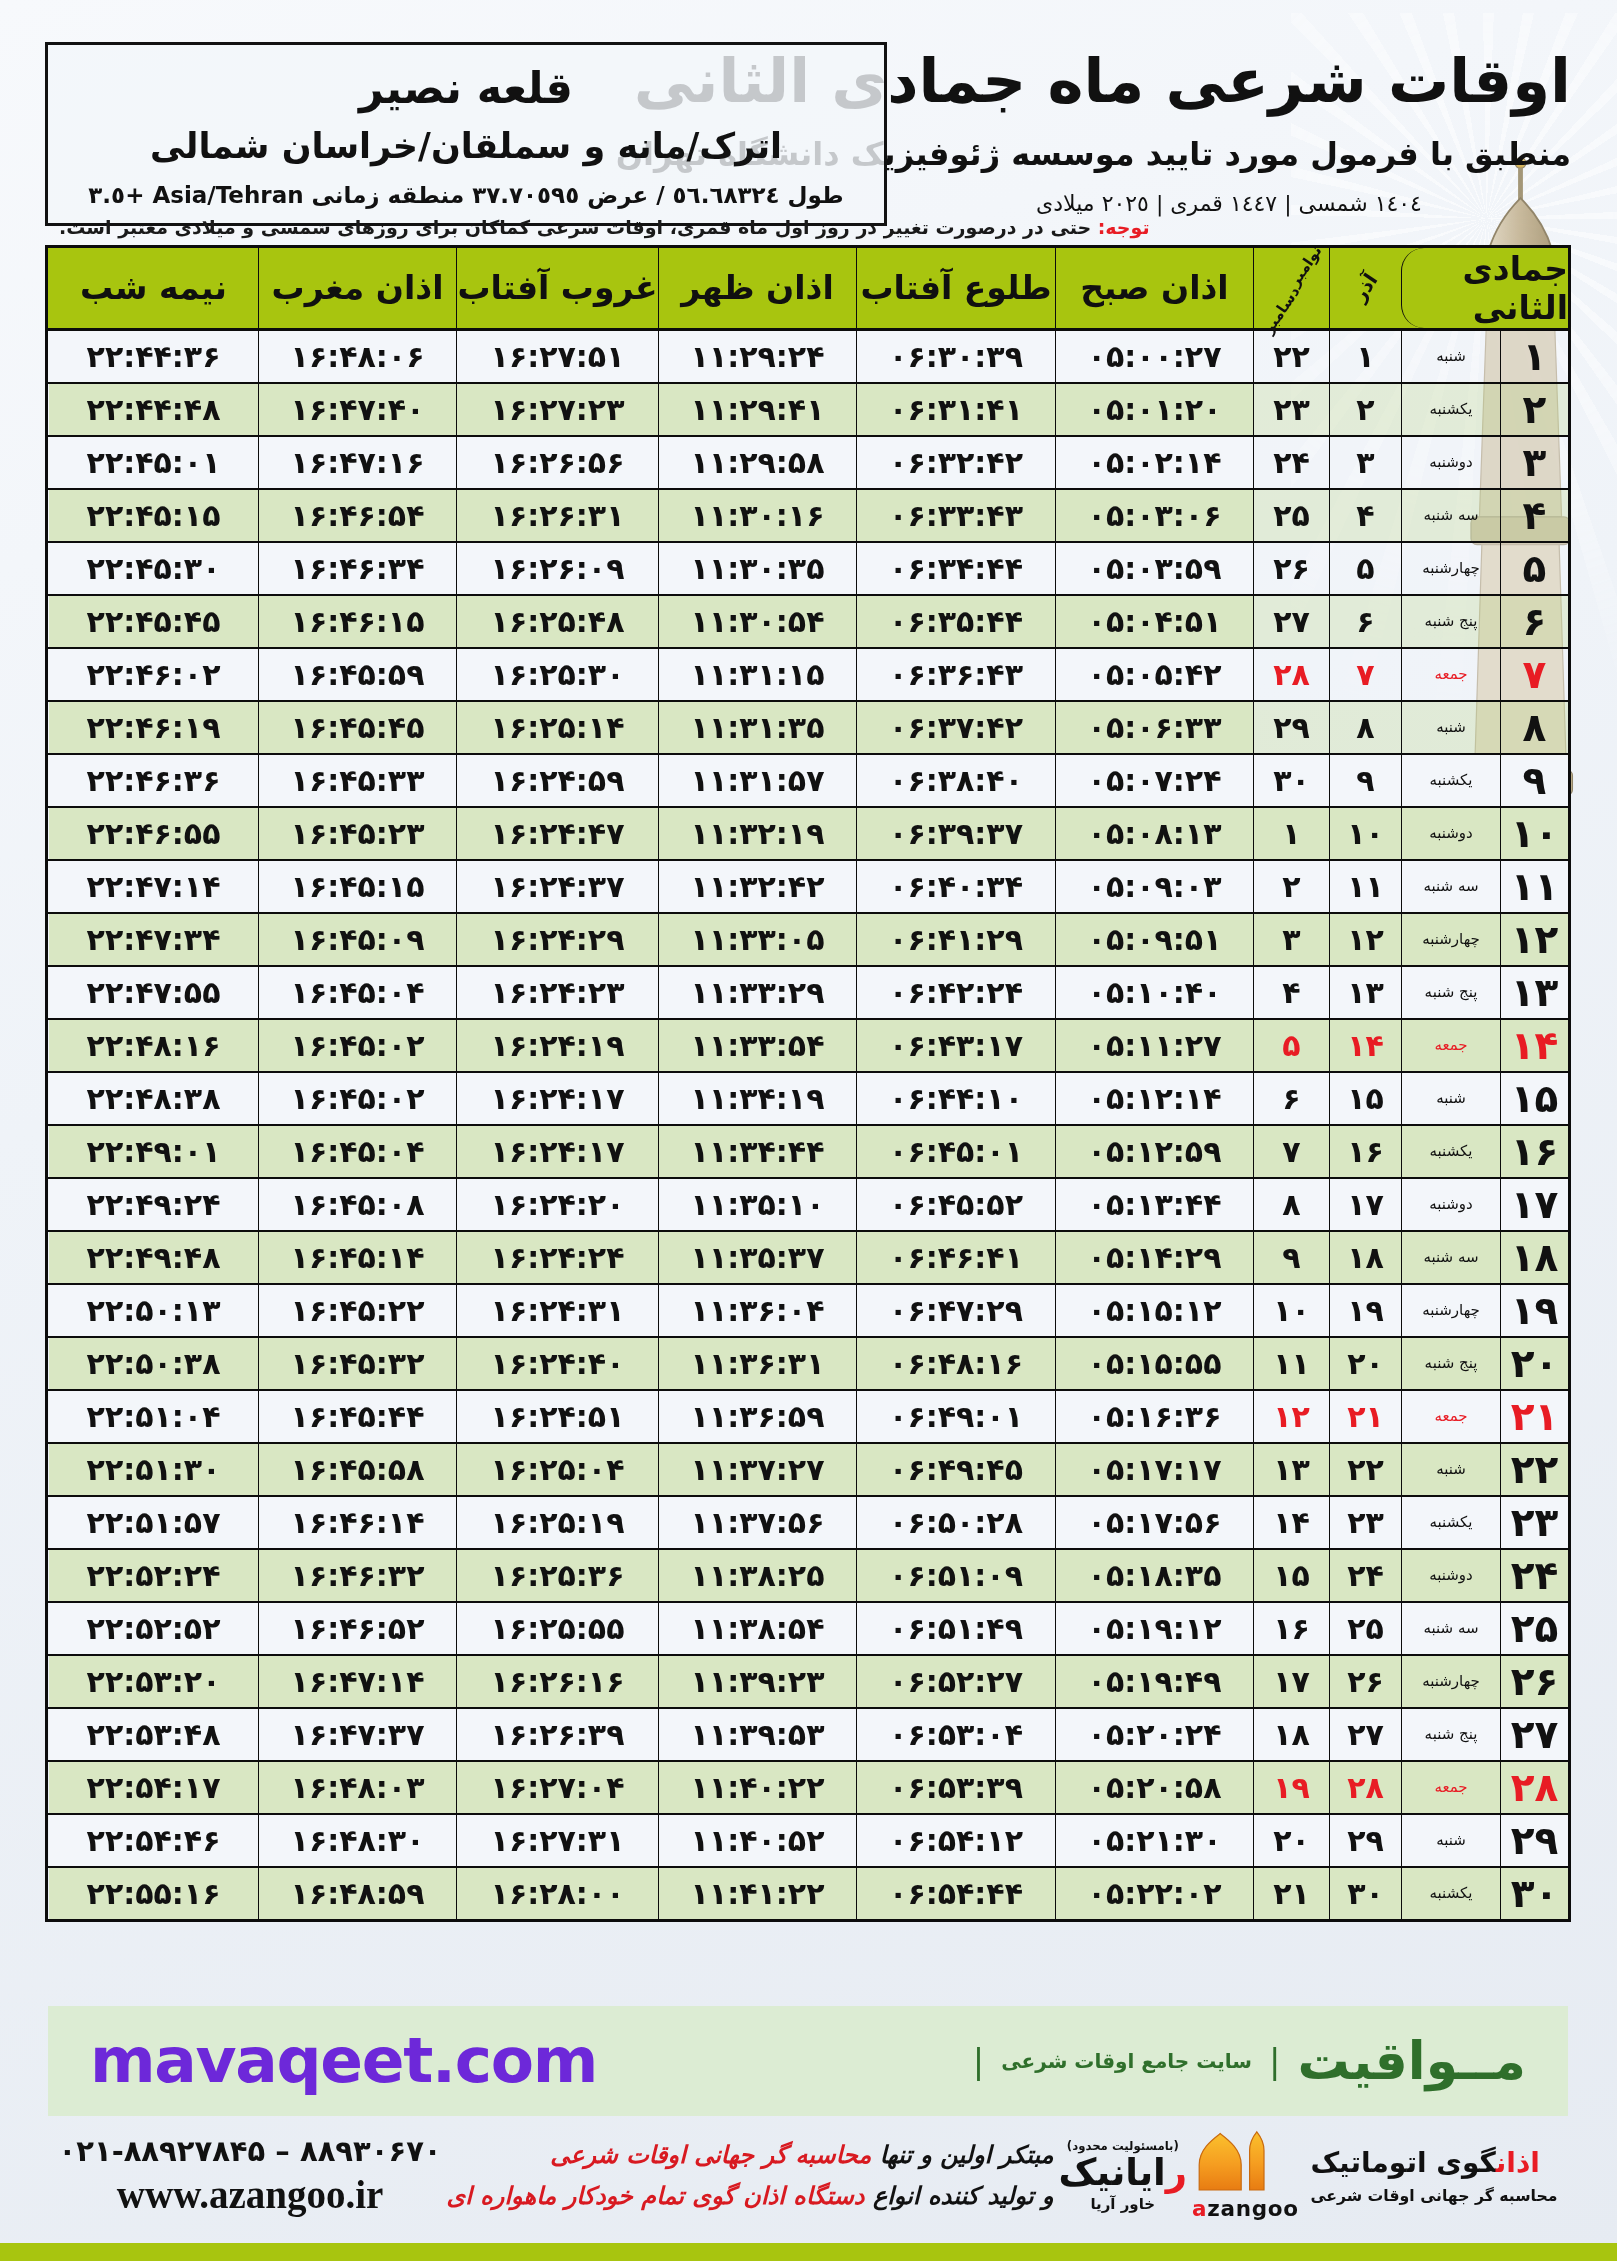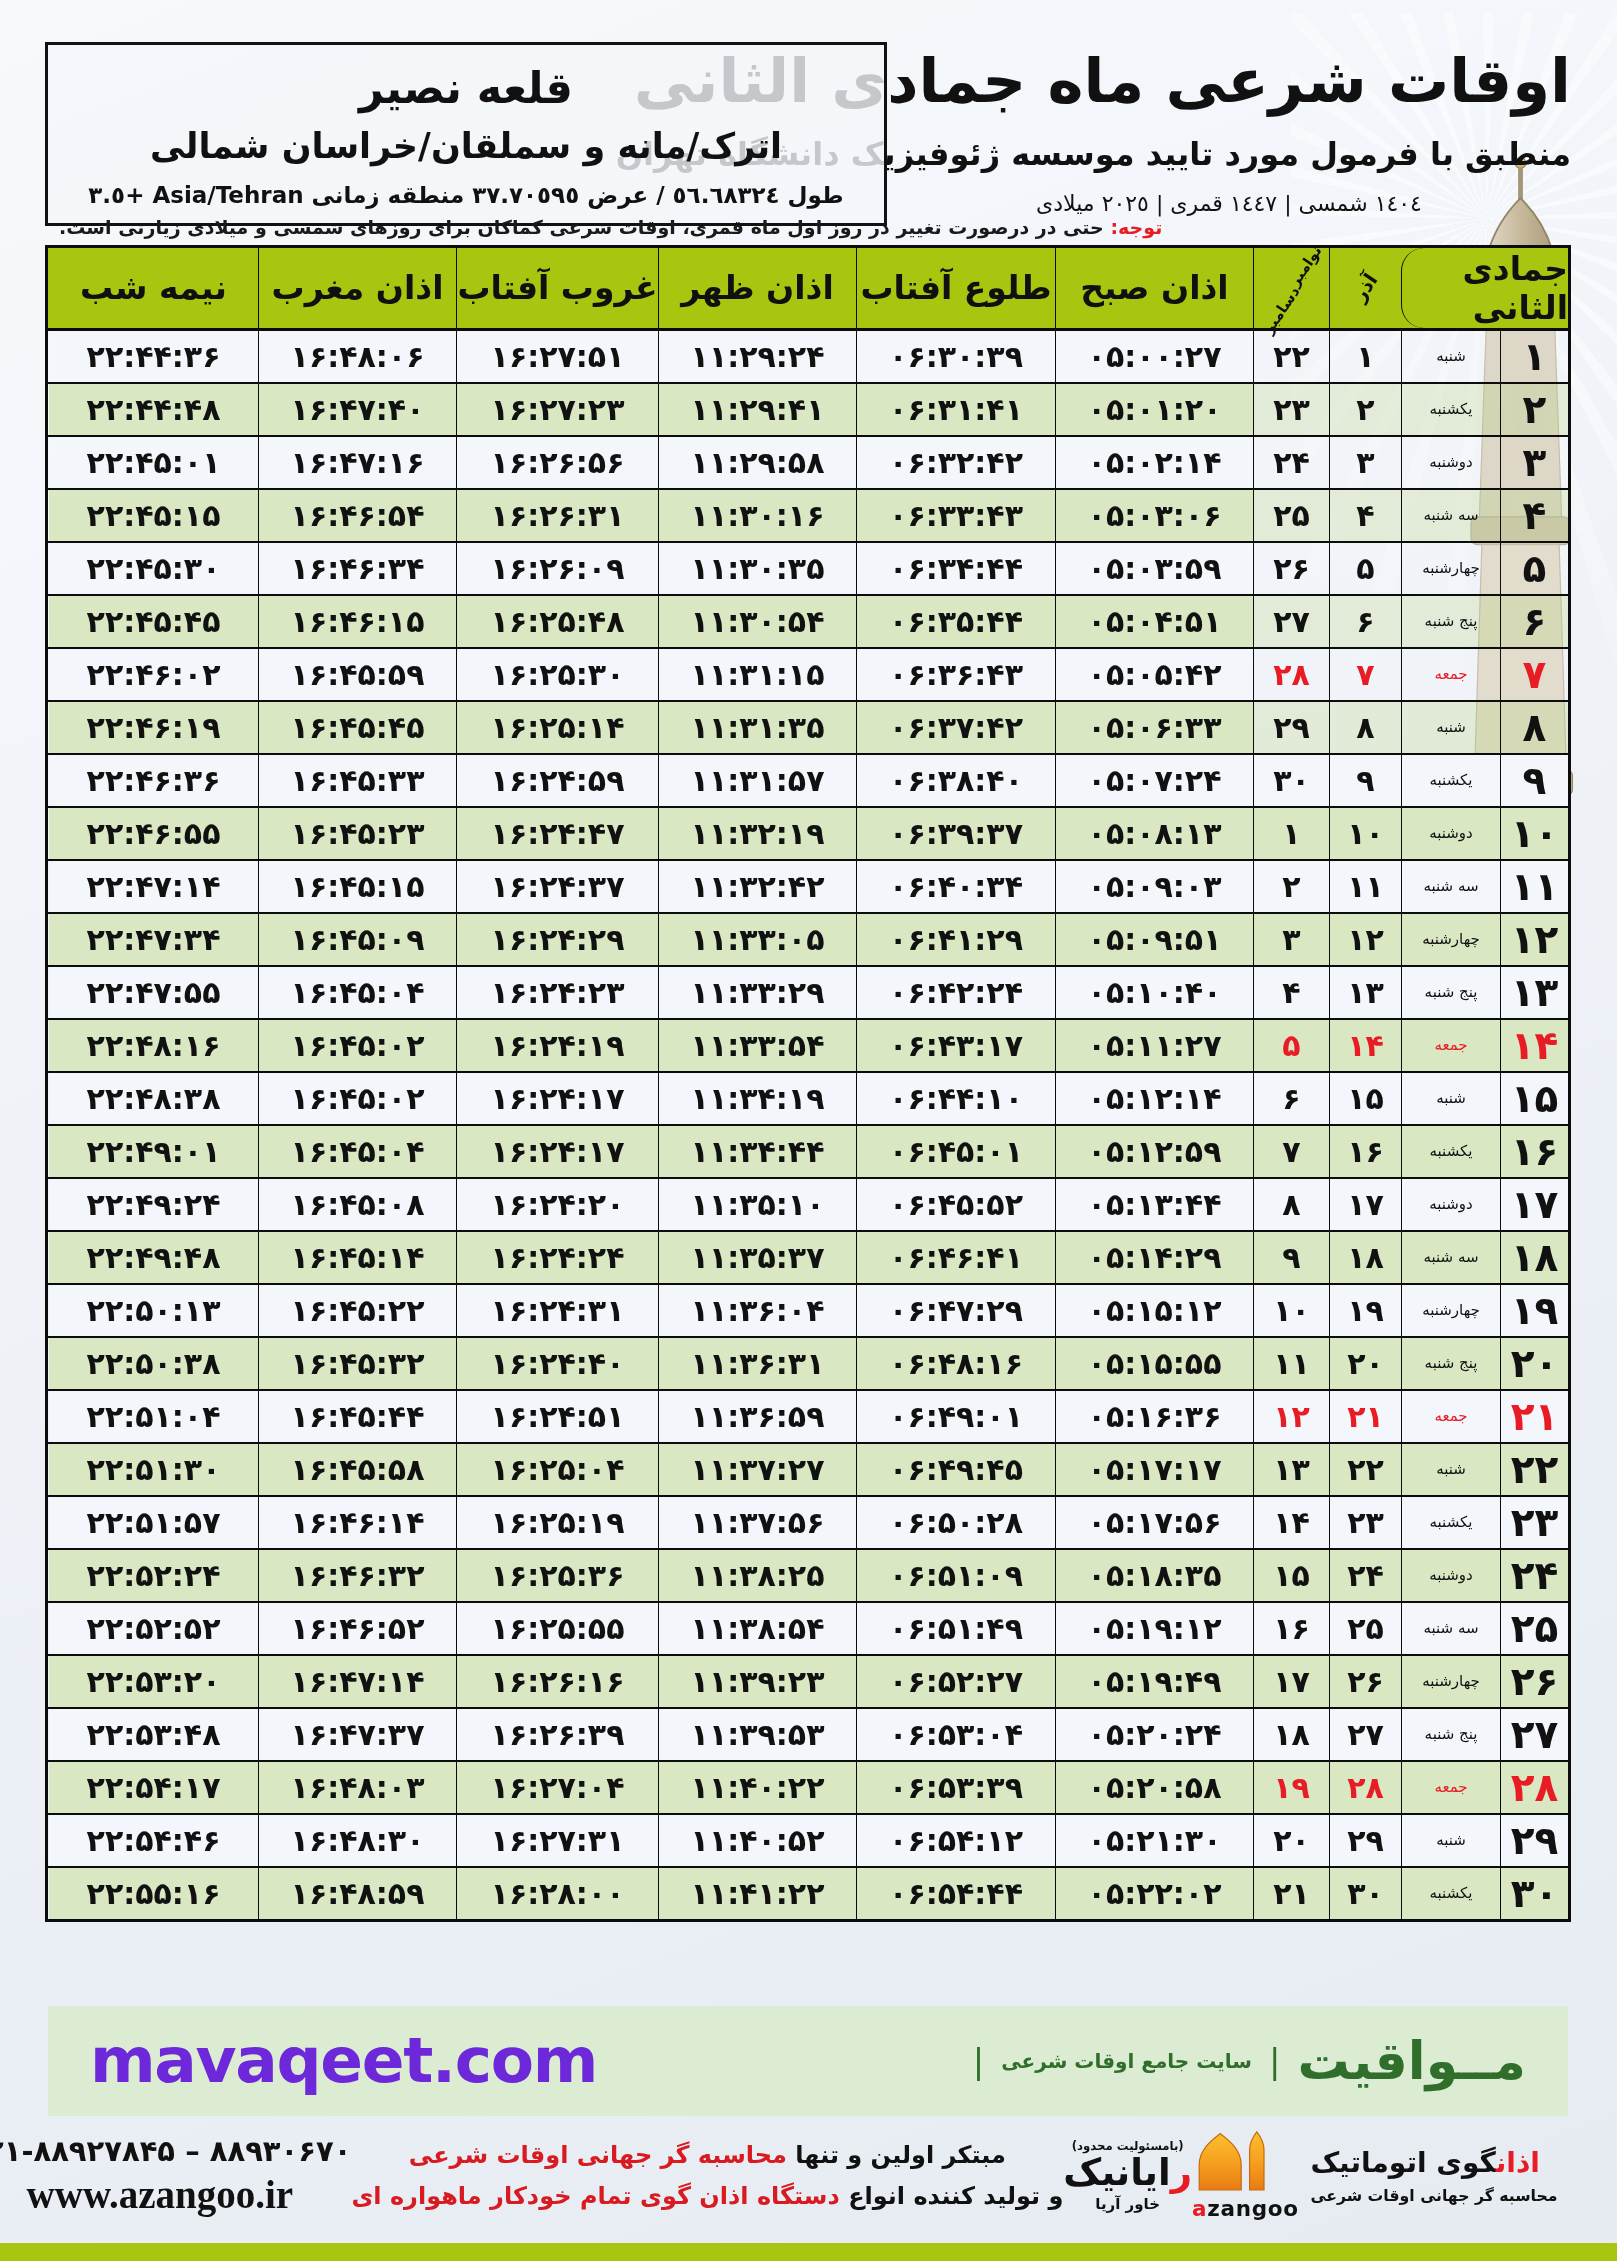--- a/index.html
+++ b/index.html
@@ -81,21 +81,21 @@
   .azangoo .en .red { color:#e81c24; }
   .azangoo .txt-col { text-align:left; }
   .azangoo .fa-title { font-size:28px; font-weight:900; white-space:nowrap; }
   .azangoo .fa-title .red { color:#e81c24; }
   .azangoo .fa-sub { font-size:15.7px; font-weight:700; margin-top:6.5px; white-space:nowrap; }
   .rayanik { text-align:center; }
   .rayanik .note { font-size:11.7px; font-weight:600; }
   .rayanik .name { font-size:37px; font-weight:900; line-height:1.1; }
   .rayanik .name .red { color:#e81c24; }
   .rayanik .sub { font-size:15px; font-weight:700; margin-top:1.3px; }
-  .marketing { text-align:center; font-size:24px; font-weight:800; line-height:1.7; white-space:nowrap; }
+  .marketing { text-align:right; font-size:24px; font-weight:800; line-height:1.7; white-space:nowrap;font-style:italic; }
   .marketing .red { color:#d81a21; }
   .contact { text-align:center; }
   .contact .phone { direction:ltr; font-size:29px; font-weight:800; white-space:nowrap; }
   .contact .website { direction:ltr; font-family:"Liberation Serif", serif; font-size:39px; font-weight:700; margin-top:3.9px; }
 
   .bottom-bar { position:absolute; left:0; right:0; bottom:0; height:18px; background:#a8c50f; z-index:3; }
 </style>
 </head>
 <body>
 
@@ -136,21 +136,21 @@
     </div>
     <div class="loc-box">
       <div class="loc-name">قلعه نصیر</div>
       <div class="loc-region">اترک/مانه و سملقان/خراسان شمالی</div>
       <div class="loc-coords">طول ٥٦.٦٨٣٢٤ / عرض ٣٧.٧٠٥٩٥ منطقه زمانی Asia/Tehran +٣.٥</div>
     </div>
   </header>
 
   <div class="notice">
     <span class="notice-label">توجه:</span>
-    <span>حتی در درصورت تغییر در روز اول ماه قمری، اوقات شرعی کماکان برای روزهای شمسی و میلادی زیارتی است.</span>
+    <span>حتی در درصورت تغییر در روز اول ماه قمری، اوقات شرعی کماکان برای روزهای شمسی و میلادی معتبر است.</span>
   </div>
 
   <div class="ptable">
     <div class="thead gridcols">
       <div class="hcell h-month">جمادی الثانی</div>
       <div class="hcell h-azar">
           <span>آذر</span>
         </div>
       <div class="hcell h-greg">
         <span class="gtop">نوامبر</span>

